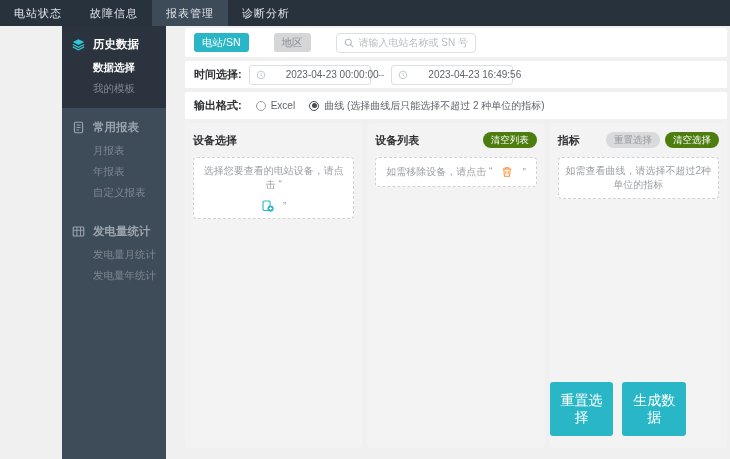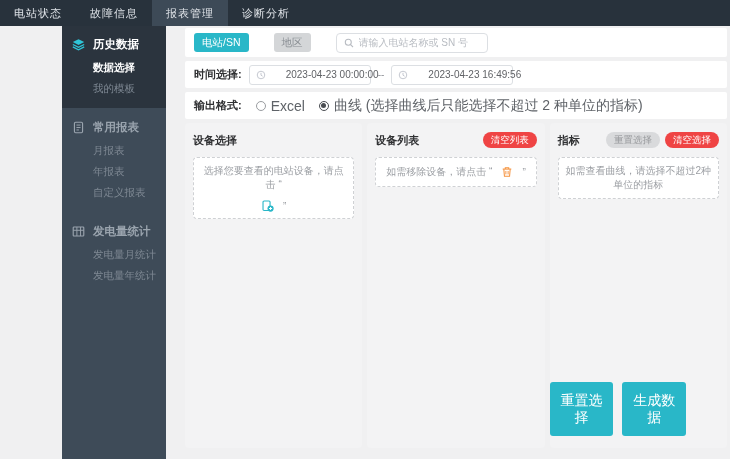--- a/index.html
+++ b/index.html
@@ -49,56 +49,56 @@
   }
   .row-tabs{ height:29px; gap:25px; }
   .row-time{ height:27px; gap:7px; }
   .row-format{ height:27px; gap:14px; }
   .tab-pill{
     font-size:10.5px; padding:3px 8px; border-radius:3px; cursor:pointer; line-height:1.2;
   }
   .tab-pill.station{ background:#29b7c8; color:#fff; }
   .tab-pill.region{ background:#d4d6d8; color:#8a8f94; }
   .search-box{
-    display:flex; align-items:center; gap:5px; width:152px; height:20px;
+    display:flex; align-items:center; gap:5px; width:140px; height:20px;
     border:1px solid #dcdfe3; border-radius:4px; padding:0 7px; background:#fff;
   }
   .search-box svg{ width:10px; height:10px; flex-shrink:0; }
   .search-box input{
     border:none; outline:none; width:100%; font-size:10px; color:#606266;
     font-family:"Liberation Sans", sans-serif;
   }
   .search-box input::placeholder{ color:#b8bcc2; }
   .row-label{ font-size:11px; font-weight:bold; color:#303133; }
   .date-input{
     display:flex; align-items:center; gap:20px; width:122px; height:20px;
     border:1px solid #dcdfe3; border-radius:3px; padding:0 6px;
     font-size:10px; color:#606266; cursor:pointer; background:#fff; white-space:nowrap;
   }
   .date-input svg{ width:10px; height:10px; flex-shrink:0; }
   .range-sep{ font-size:10px; color:#909399; }
-  .radio{ display:flex; align-items:center; gap:5px; font-size:14px; color:#5f6368; cursor:pointer; }
+  .radio{ display:flex; align-items:center; gap:5px; font-size:10px; color:#5f6368; cursor:pointer; }
   .rdot{
     width:10px; height:10px; border-radius:50%; border:1px solid #9a9da1;
     display:inline-flex; align-items:center; justify-content:center; background:#fff; flex-shrink:0;
   }
   .rdot.checked{ border-color:#4a4d52; }
   .rdot.checked::after{
     content:""; width:5px; height:5px; border-radius:50%; background:#4a4d52;
   }
   
   .panels{ display:flex; gap:5px; flex:1; margin-bottom:11px; }
   .panel{
     flex:1; background:#f3f3f4; border-radius:4px; padding:8px 8px 10px; position:relative;
   }
   .panel-head{ display:flex; align-items:center; height:18px; }
   .panel-title{ font-size:11px; font-weight:bold; color:#303133; margin-right:auto; }
   .pill-btn{
     font-size:9.5px; padding:2px 8px; border-radius:9px; border:none; cursor:pointer;
-    color:#fff; background:#ef4444; margin-left:5px; line-height:1.3;
+    color:#fff; background:#4d7c0f; margin-left:5px; line-height:1.3;
     font-family:"Liberation Sans", sans-serif;
   }
   .pill-btn.disabled{ background:#d9dadc; color:#97999c; }
   .hint-box{
     margin-top:8px; background:#fff; border:1px dashed #cfd1d4; border-radius:4px;
     min-height:30px; display:flex; align-items:center; justify-content:center; gap:8px;
     font-size:10px; color:#9b9ea3; padding:6px 6px; text-align:center; flex-wrap:wrap;
   }
   .inline-icon{ display:inline-flex; vertical-align:middle; margin:0 1px; cursor:pointer; }
   .inline-icon svg{ width:12px; height:12px; }

